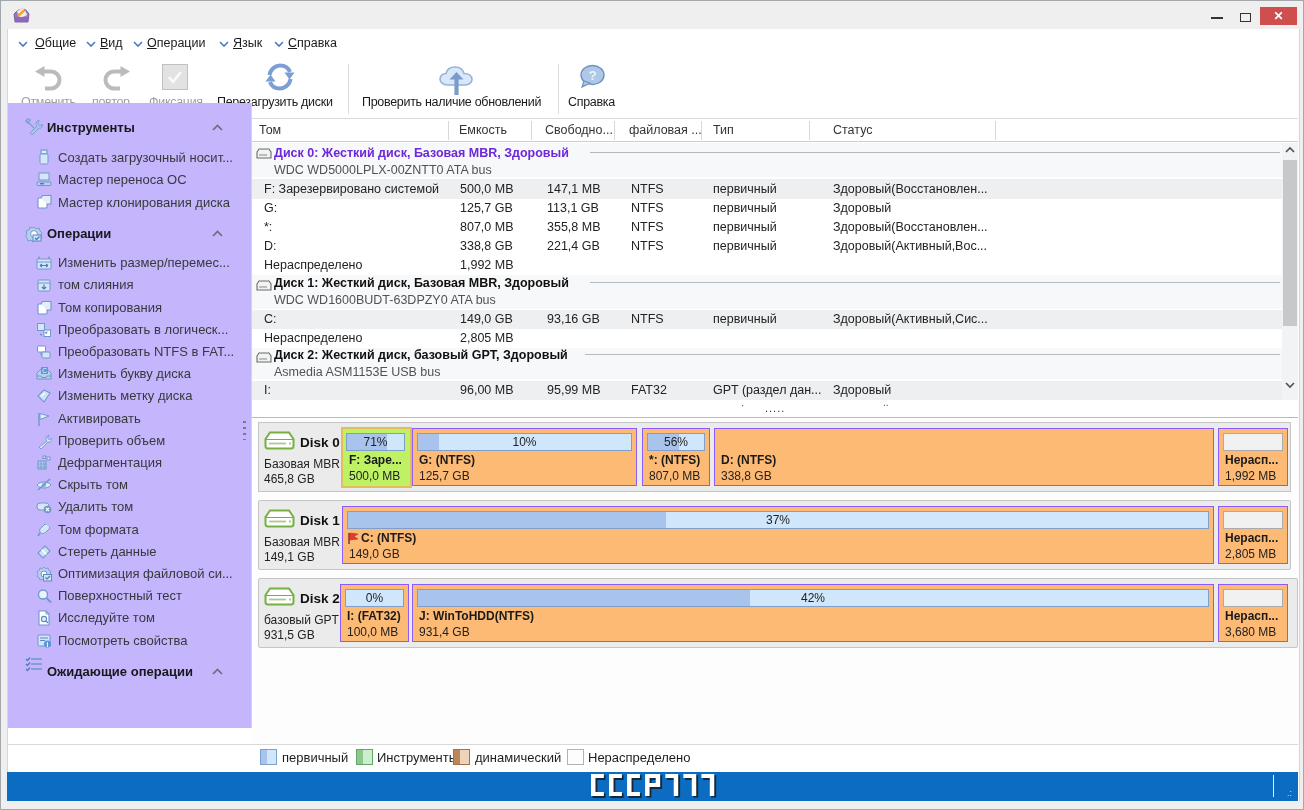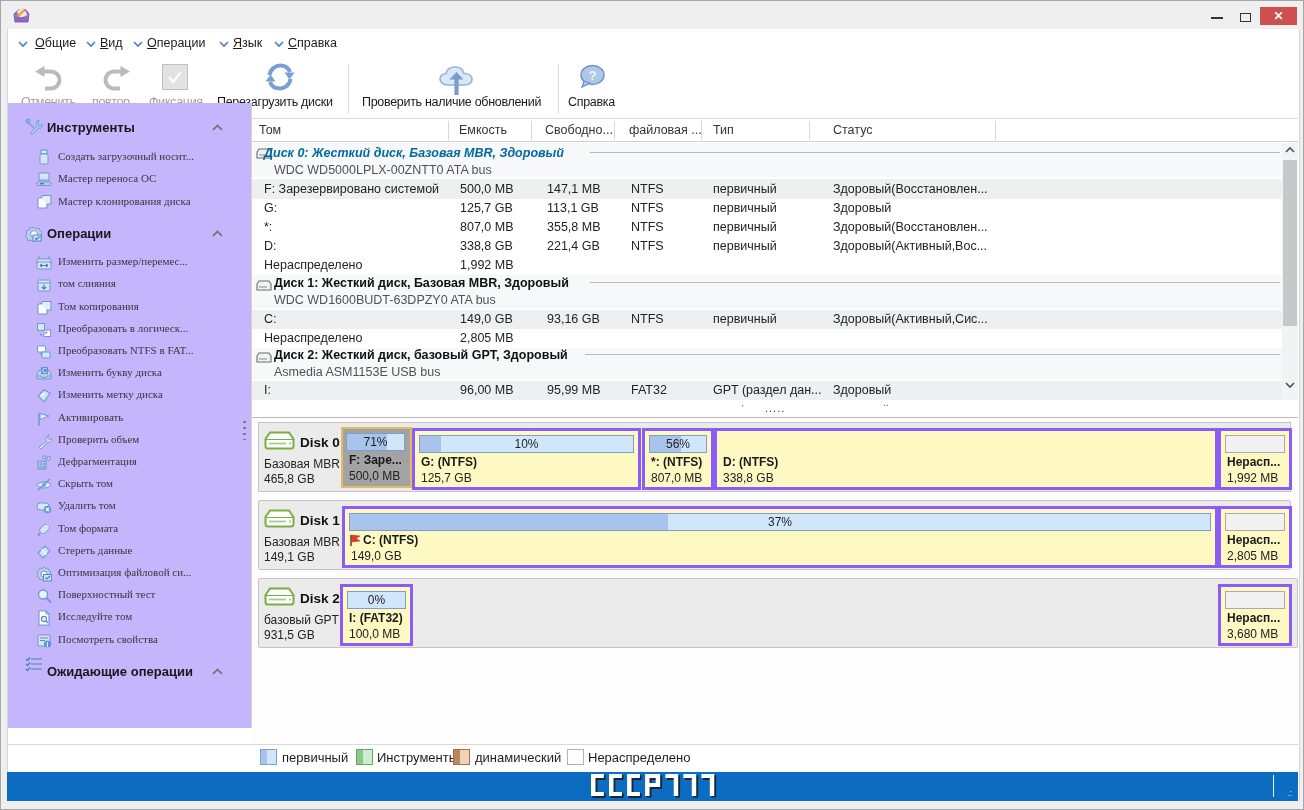--- a/index.html
+++ b/index.html
@@ -2,24 +2,24 @@
 <html><head><meta charset="utf-8">
 <style>
 html,body{margin:0;padding:0;}
 body{width:1304px;height:810px;overflow:hidden;font-family:"Liberation Sans",sans-serif;background:#efefef;position:relative;}
 .abs{position:absolute;}
 #win{position:absolute;left:0;top:0;width:1302px;height:808px;border:1px solid #a3a8ad;}
 .bold{font-weight:bold;}
 .bar{position:absolute;height:16px;border:1px solid #7e9fcb;background:#cfe6fb;font-size:12px;color:#222;text-align:center;line-height:16px;}
 .bar .fill{position:absolute;left:0;top:0;bottom:0;background:#a9c4ec;}
 .bar .pct{position:relative;}
-.pblock{position:absolute;background:#fef9c3;border:3px solid #8b5cf6;}
+.pblock{position:absolute;background:#fdba74;border:1px solid #8b5cf6;}
 .pl1{position:absolute;left:6px;top:24px;font-size:12px;font-weight:bold;color:#1a1a1a;white-space:nowrap;}
 .pl2{position:absolute;left:6px;top:40px;font-size:12px;color:#222;white-space:nowrap;}
-.sbitem{position:absolute;left:50px;font-size:11px;color:#37393b;white-space:nowrap;font-family:Liberation Serif, serif;}
+.sbitem{position:absolute;left:50px;font-size:13px;color:#37393b;white-space:nowrap;}
 .sbhead{position:absolute;left:39px;font-size:13px;font-weight:bold;color:#17181a;white-space:nowrap;}
 .sbicon{position:absolute;left:28px;width:16px;height:16px;}
 .sbhicon{position:absolute;left:17px;width:18px;height:18px;}
 .hchev{position:absolute;left:203px;width:13px;height:8px;}
 .chev{position:absolute;width:12px;height:8px;}
 </style></head>
 <body>
 <div id="win">
 
 <div class="abs" style="left:0;top:0;width:1302px;height:28px;background:#efefef;">
@@ -288,21 +288,21 @@
   <div class="abs" style="left:0;top:60px;width:1030px;height:20px;background:#edeff1;"></div>
   <div class="abs" style="left:0;top:156px;width:1030px;height:34px;background:#f7f8f9;"></div>
   <div class="abs" style="left:0;top:191px;width:1030px;height:19px;background:#edeff1;"></div>
   <div class="abs" style="left:0;top:229px;width:1030px;height:31px;background:#f7f8f9;"></div>
   <div class="abs" style="left:0;top:262px;width:1030px;height:19px;background:#edeff1;"></div>
 
   <svg class="abs" style="left:3px;top:29px;" width="18" height="12" viewBox="0 0 18 12">
         <path d="M2 4 L4 1 L14 1 L16 4 L16 10 L2 10 Z" fill="#f2f2f2" stroke="#6a6a6a" stroke-width="1.1"></path>
         <path d="M4 7 L12 7" stroke="#9a9a9a" stroke-width="1.2"></path>
       </svg>
-  <div class="abs bold" style="left:12px;top:27px;color:#0369a1;font-style:italic;">Диск 0: Жесткий диск, Базовая MBR, Здоровый</div>
+  <div class="abs bold" style="left:22px;top:27px;color:#6d28d9;">Диск 0: Жесткий диск, Базовая MBR, Здоровый</div>
   <div class="abs" style="left:338px;top:33px;width:690px;height:1px;background:#b3bac0;"></div>
   <div class="abs" style="left:22px;top:44px;color:#4e5356;">WDC WD5000LPLX-00ZNTT0 ATA bus</div>
   <div class="abs" style="left:12px;top:63px;">F: Зарезервировано системой</div>
   <div class="abs" style="left:208px;top:63px;">500,0 MB</div>
       <div class="abs" style="left:295px;top:63px;">147,1 MB</div>
       <div class="abs" style="left:379px;top:63px;">NTFS</div>
       <div class="abs" style="left:461px;top:63px;">первичный</div>
       <div class="abs" style="left:581px;top:63px;">Здоровый(Восстановлен...</div>
   <div class="abs" style="left:12px;top:82px;">G:</div>
   <div class="abs" style="left:208px;top:82px;">125,7 GB</div>
@@ -375,21 +375,21 @@
   <div class="abs" style="left:6px;top:2px;width:1031px;height:68px;background:#ebebeb;border:1px solid #c5c5c5;border-radius:0;">
     <svg class="abs" style="left:5px;top:8px;" width="31" height="19" viewBox="0 0 31 19">
       <path d="M6 1.5 L25 1.5 L29.5 8 L29.5 15 Q29.5 17.5 27 17.5 L4 17.5 Q1.5 17.5 1.5 15 L1.5 8 Z" fill="#ffffff" stroke="#76b043" stroke-width="2"></path>
       <path d="M2 8.5 L29 8.5" stroke="#76b043" stroke-width="1"></path>
       <path d="M5 12.5 L22 12.5" stroke="#a8cc8a" stroke-width="1.8"></path>
       <path d="M25 12.5 L27 12.5" stroke="#a8cc8a" stroke-width="1.8"></path>
     </svg>
     <div class="abs bold" style="left:41px;top:12px;font-size:13.5px;color:#111;">Disk 0</div>
     <div class="abs" style="left:5px;top:34px;font-size:12px;color:#222;">Базовая MBR</div>
     <div class="abs" style="left:5px;top:49px;font-size:12px;color:#222;">465,8 GB</div>
-    <div class="pblock" style="left:82px;top:4px;width:67px;height:57px;background:#a3a3a3;border-color:#e3bc5f;border-width:2px;">
+    <div class="pblock" style="left:82px;top:4px;width:67px;height:57px;background:#bef264;border-color:#e3bc5f;border-width:2px;">
       <div class="bar" style="left:3px;top:4px;width:57px;">
             <div class="fill" style="width:71%;"></div>
             <div class="pct">71%</div>
           </div>
       <div class="pl1">F: Заре...</div>
           <div class="pl2">500,0 MB</div>
     </div>
     <div class="pblock" style="left:153px;top:5px;width:223px;height:56px;">
       <div class="bar" style="left:4px;top:4px;width:213px;">
             <div class="fill" style="width:10%;"></div>
@@ -456,20 +456,28 @@
     <div class="abs bold" style="left:41px;top:12px;font-size:13.5px;color:#111;">Disk 2</div>
     <div class="abs" style="left:5px;top:34px;font-size:12px;color:#222;">базовый GPT</div>
     <div class="abs" style="left:5px;top:49px;font-size:12px;color:#222;">931,5 GB</div>
     <div class="pblock" style="left:81px;top:5px;width:67px;height:56px;">
       <div class="bar" style="left:4px;top:4px;width:57px;">
             <div class="pct">0%</div>
           </div>
       <div class="pl1">I: (FAT32)</div>
           <div class="pl2">100,0 MB</div>
     </div>
+    <div class="pblock" style="left:153px;top:5px;width:800px;height:56px;">
+      <div class="bar" style="left:4px;top:4px;width:790px;">
+            <div class="fill" style="width:42%;"></div>
+            <div class="pct">42%</div>
+          </div>
+      <div class="pl1">J: WinToHDD(NTFS)</div>
+          <div class="pl2">931,4 GB</div>
+    </div>
     <div class="pblock" style="left:959px;top:5px;width:68px;height:56px;">
       <div class="bar" style="left:4px;top:4px;width:58px;border-color:#ababab;background:#f1f1f1;"></div>
       <div class="pl1">Нерасп...</div>
           <div class="pl2">3,680 MB</div>
     </div>
   </div>
 </div>
 
 <div class="abs" id="legend" style="left:251px;top:743px;width:1046px;height:28px;background:#fff;border-top:1px solid #d9d9d9;font-size:13px;color:#1d1d1d;">
   <div class="abs" style="left:8px;top:4px;width:15px;height:14px;border:1px solid #7e9fcb;background:linear-gradient(to right,#a9c4ec 0 38%,#cfe6fb 38%);"></div>

